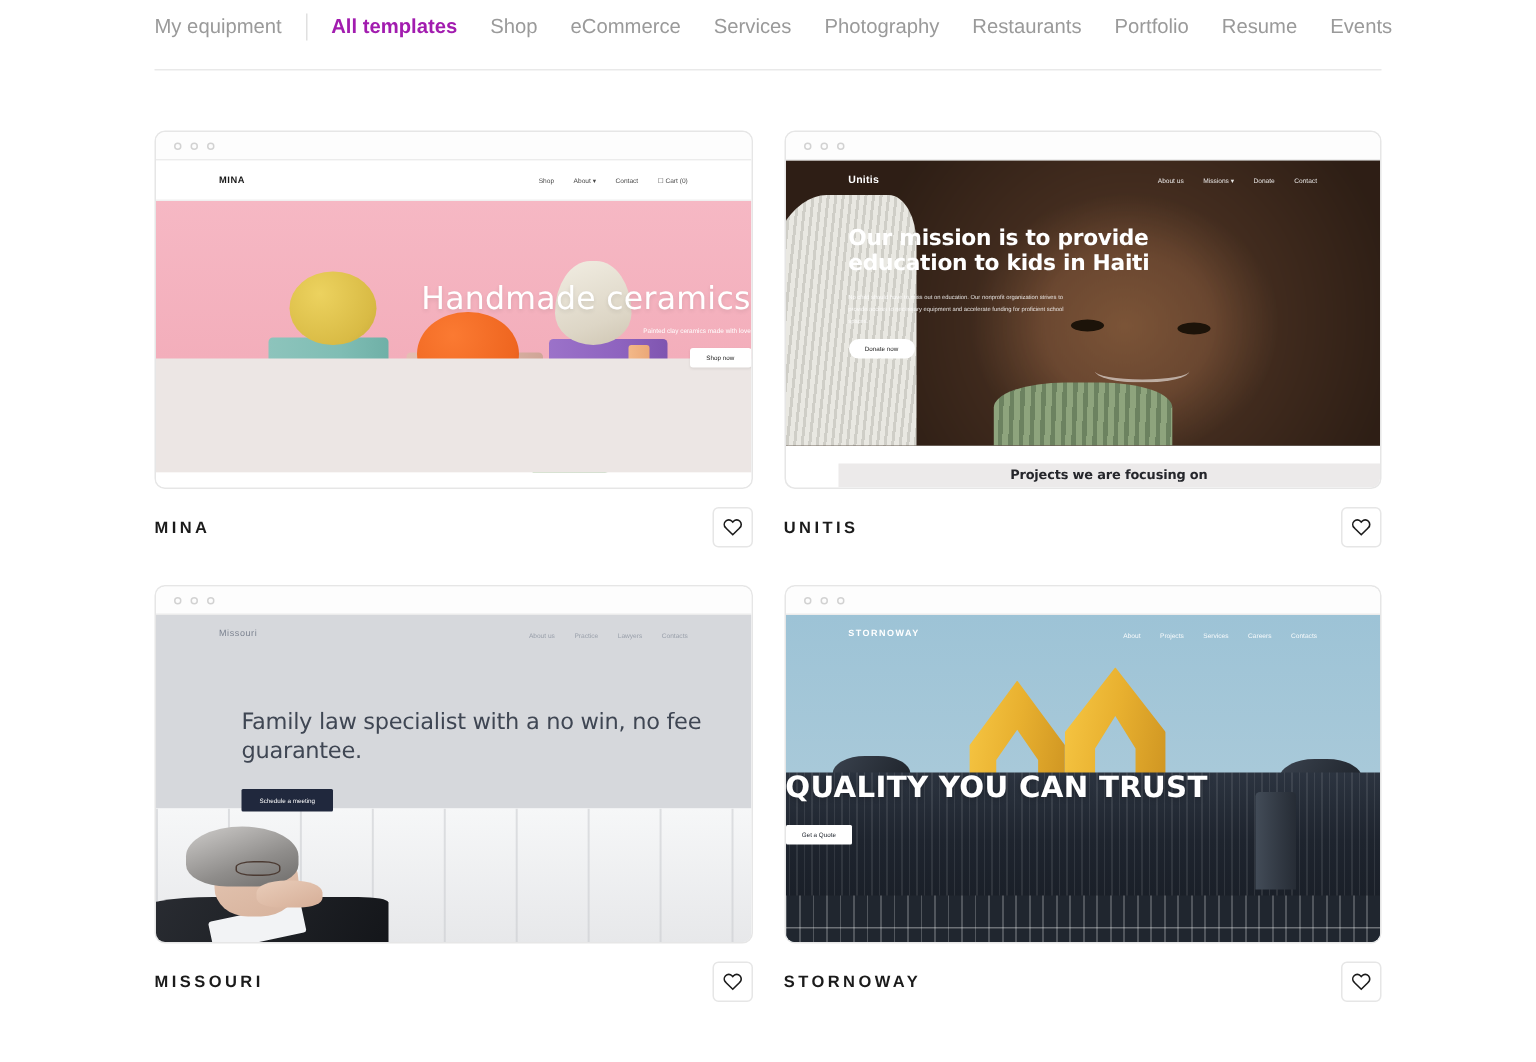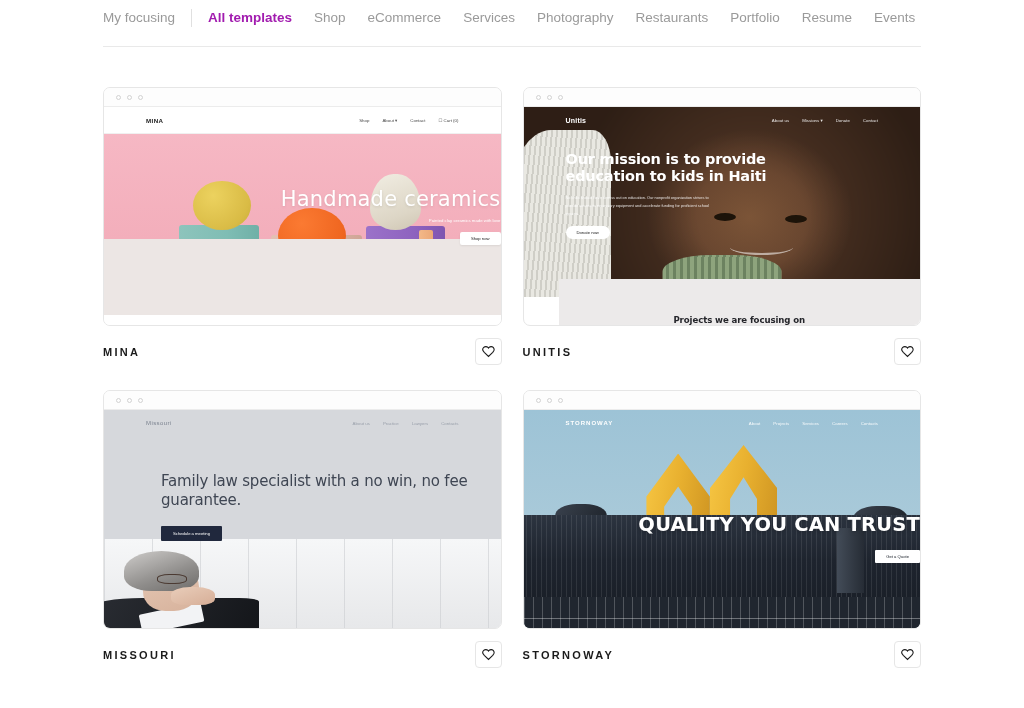--- a/index.html
+++ b/index.html
@@ -209,23 +209,23 @@
     font-size: 14.5px; line-height: 1.16; color: #fff; font-weight: bold;
     letter-spacing: -.2px;
     font-family: "DejaVu Sans", sans-serif;
   }
   .unitis-sub {
     font-size: 3.9px; line-height: 2.1; color: rgba(255,255,255,.85);
     margin-top: 9px; max-width: 150px;
   }
   .unitis-cta { background:#fff; color:#222; margin-top: 8px; border-radius: 9px; }
   .unitis-band {
-    position:absolute; left:0; right:0; bottom:0; height:46px;
+    position:absolute; left:0; right:0; bottom:0; height:16px;
     background:#eceaea;
-    display:flex; align-items:flex-end; justify-content:center;
+    display:flex; align-items:center; justify-content:center;
     z-index: 6;
     margin-left: 35px;
   }
   .unitis-band span {
     font-size: 8.6px; font-weight: bold; color:#25262b; letter-spacing:-.1px;
     font-family:"DejaVu Sans", sans-serif;
   }
 
   
   .mo-top {
@@ -324,21 +324,21 @@
     height:1.5px; background: rgba(255,255,255,.35);
   }
   .st-deck{
     position:absolute; left:0; right:0; bottom:0; height:14%;
     background: repeating-linear-gradient(90deg, rgba(255,255,255,.22) 0 1px, rgba(0,0,0,0) 1px 9px), #20262f;
   }
   .stornoway-nav .brand { color:#fff; font-size:6px; letter-spacing:1px; }
   .stornoway-nav .links span { color:rgba(255,255,255,.92); }
   .st-overlay{
     position:absolute; inset:0; z-index:5;
-    display:flex; flex-direction:column; align-items:flex-end; justify-content:center;
+    display:flex; flex-direction:column; align-items:flex-start; justify-content:center;
     padding-top: 38px;
   }
   .st-title{
     font-size: 19.5px; font-weight:bold; color:#fff; letter-spacing:.2px;
     white-space:nowrap;
     font-family:"DejaVu Sans", sans-serif;
     text-shadow: 0 1px 4px rgba(0,0,0,.25);
   }
   .st-cta{ background:#fff; color:#20262f; margin-top:14px; border-radius:1px; }
 
@@ -366,21 +366,21 @@
   }
   .fav-btn svg { width: 13px; height: 13px; }
 </style>
 </head>
 <body>
 
 <div id="filter-bar">
   <div class="tab-rows">
 
     <div class="tab-row">
-      <div class="tab">My focusing</div>
+      <div class="tab">My equipment</div>
       <div class="tab-divider"></div>
       <div class="tab active">All templates</div>
       <div class="tab">Shop</div>
       <div class="tab">eCommerce</div>
       <div class="tab">Services</div>
       <div class="tab">Photography</div>
       <div class="tab">Restaurants</div>
       <div class="tab">Portfolio</div>
       <div class="tab">Resume</div>
       <div class="tab">Events</div>

